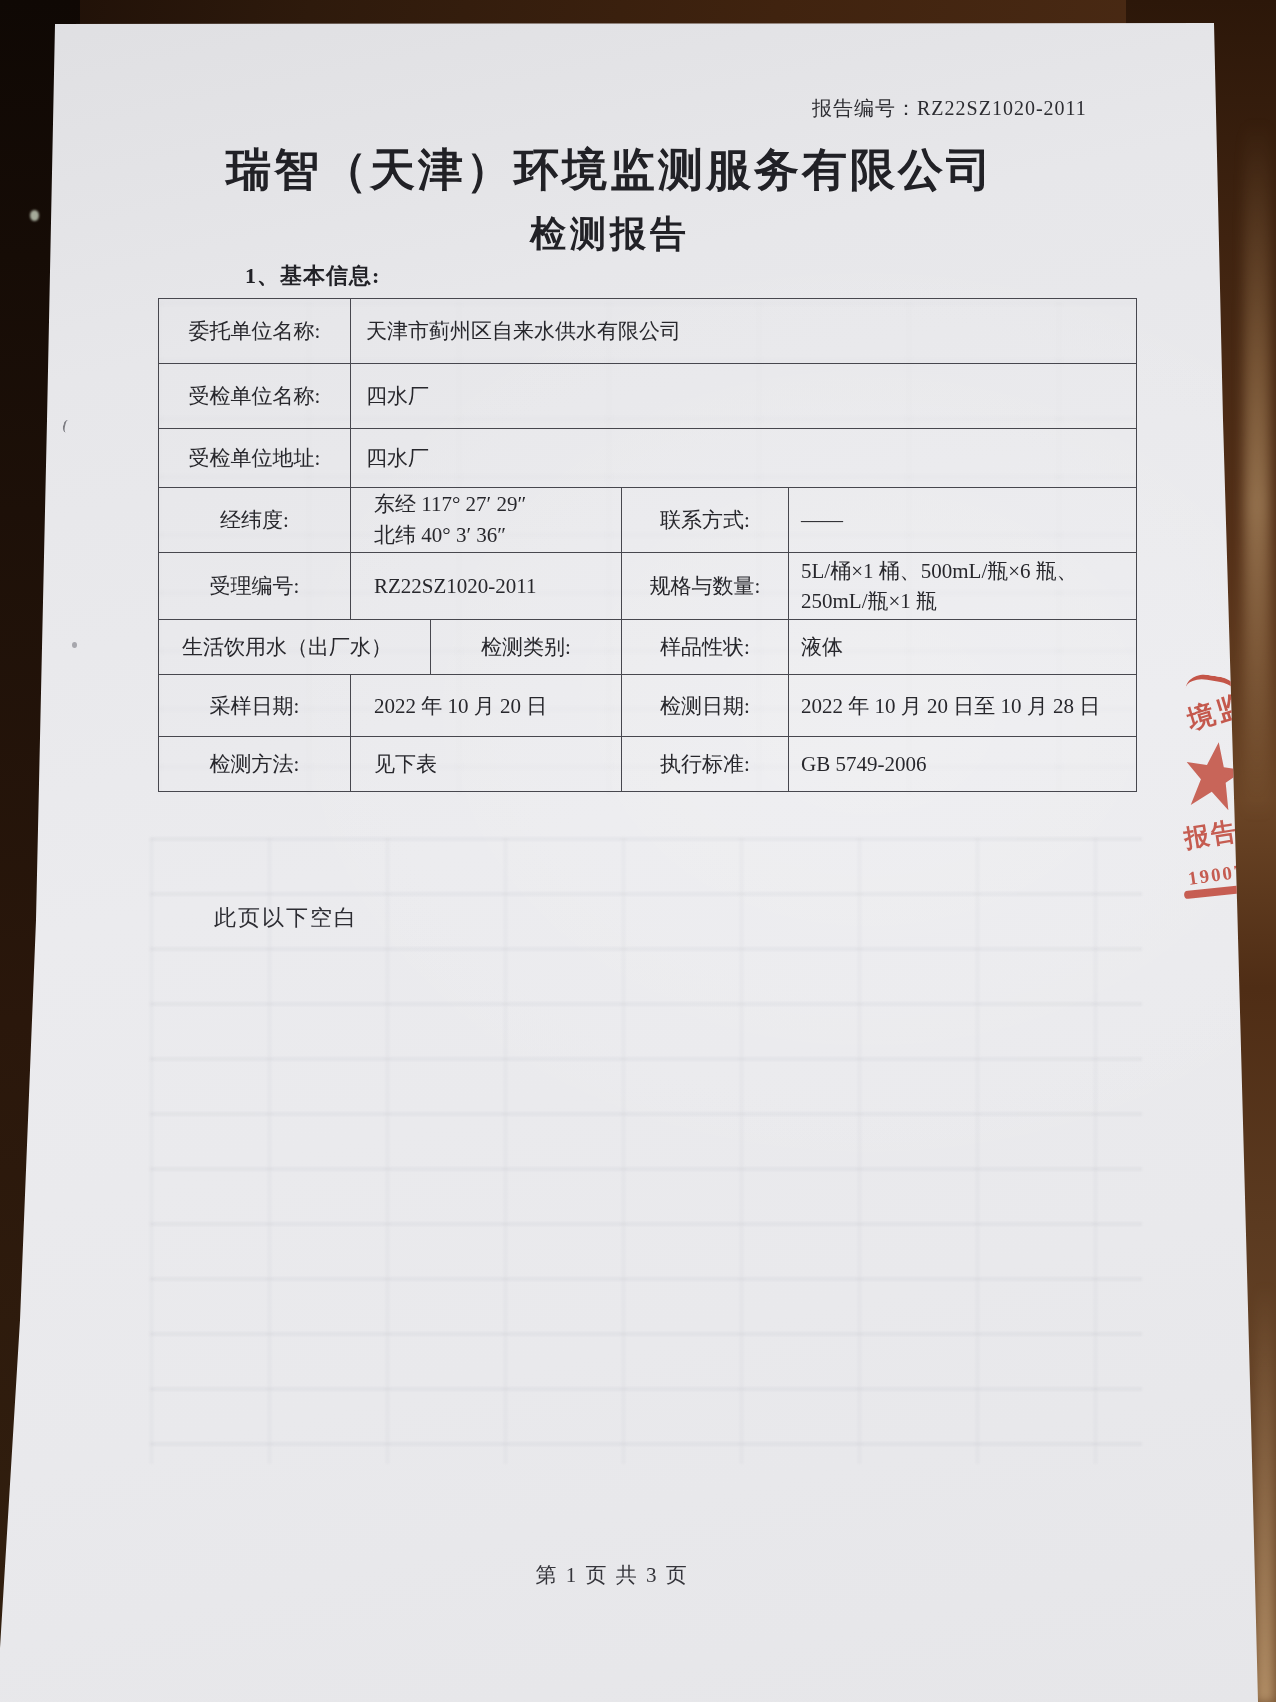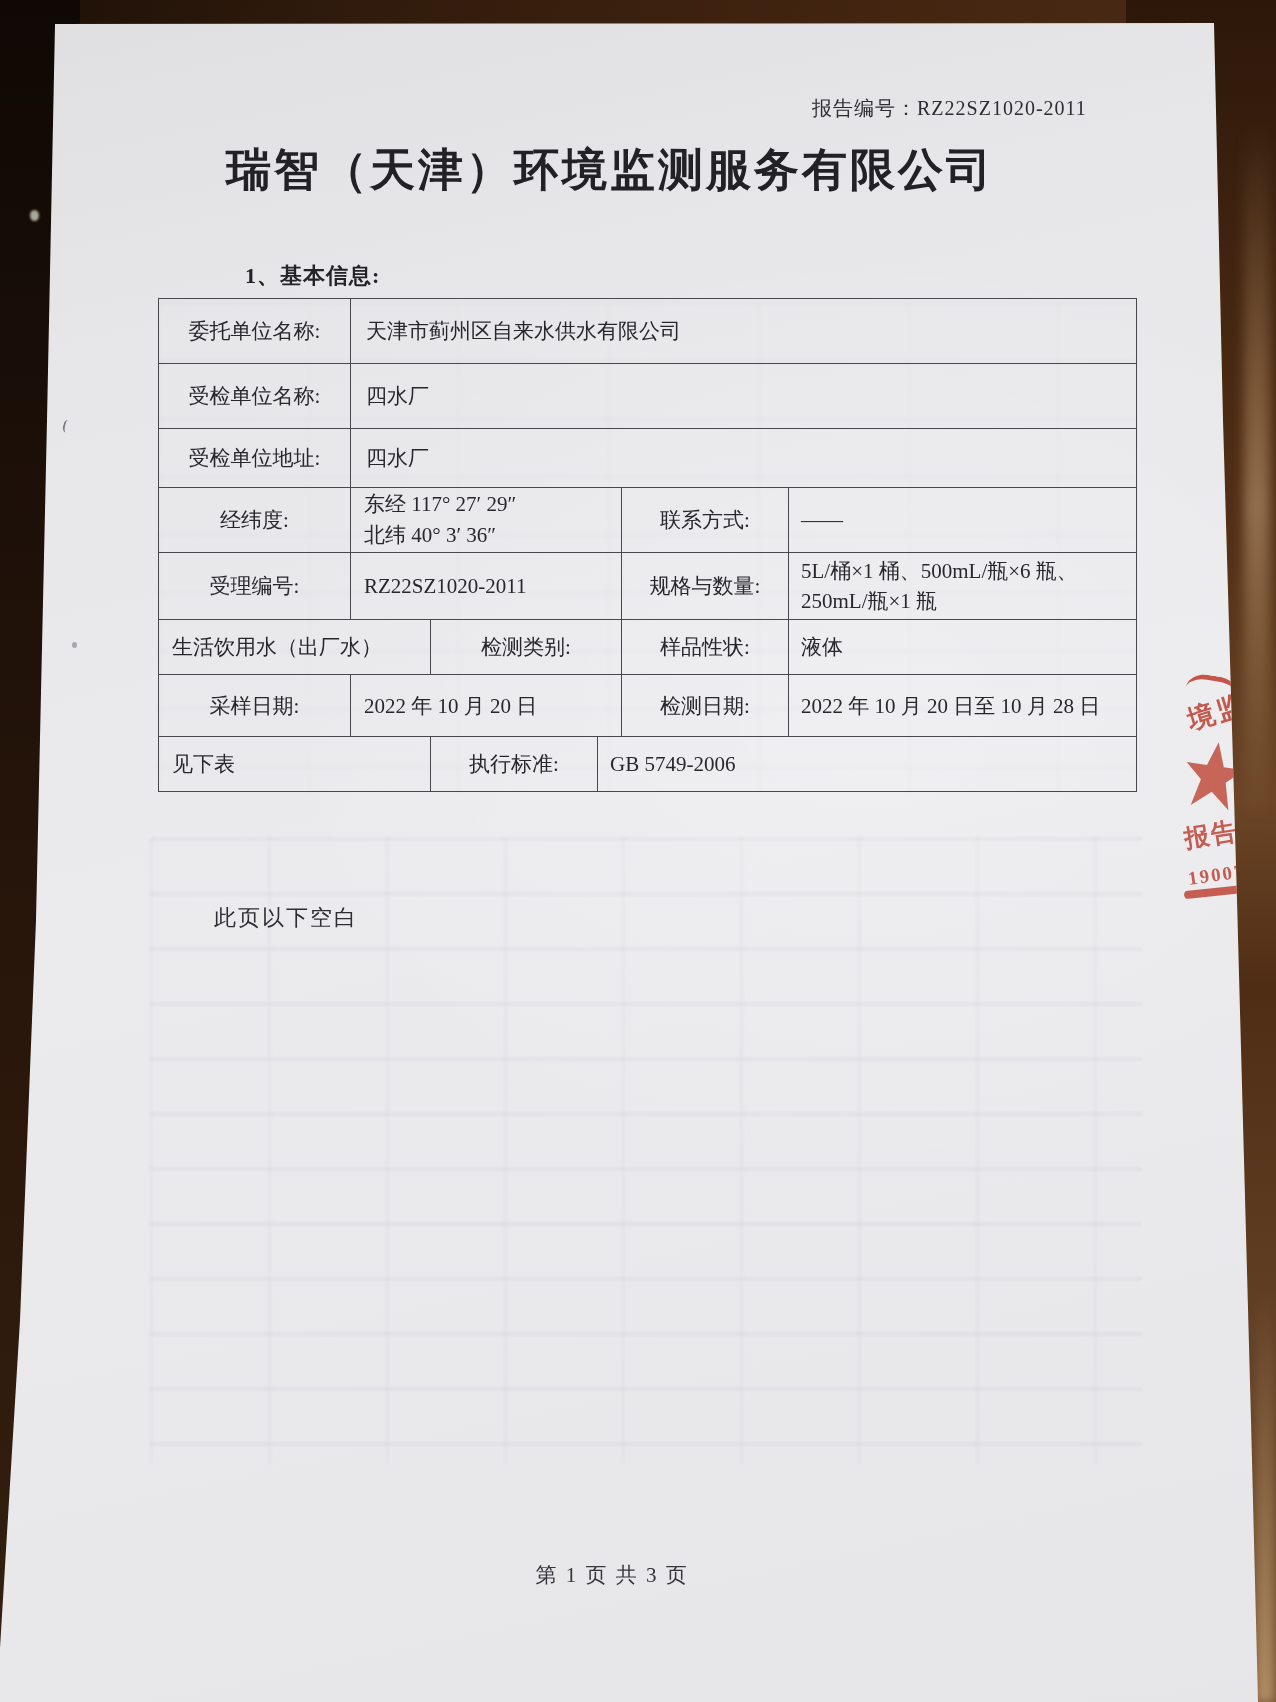--- a/index.html
+++ b/index.html
@@ -54,21 +54,21 @@
   .footer{position:absolute;left:412px;top:1561px;width:400px;text-align:center;font-size:21px;color:#35353b;letter-spacing:2px;}
   
   .binfo{position:absolute;left:158px;top:298px;width:977px;border:1.6px solid #47474e;
     color:#27272c;font-size:21px;}
   .row{display:flex;border-top:1.6px solid #47474e;}
   .row:first-child{border-top:none;}
   .cell{display:flex;align-items:center;border-left:1.6px solid #47474e;box-sizing:border-box;}
   .cell:first-child{border-left:none;}
   .cl{width:191px;justify-content:center;text-align:center;}
   .cv{flex:1;padding-left:15px;font-family:Liberation Serif, serif;}
-  .cv1{width:271px;padding-left:13px;}
+  .cv1{width:271px;padding-left:23px;}
   .cl2{width:167px;justify-content:center;text-align:center;}
   .cv2{flex:1;padding-left:12px;padding-right:6px;line-height:30px;}
   .two-line{line-height:31px;}
   .h0{min-height:64px;}.h1{min-height:64px;}.h2{min-height:58px;}
   .h3{min-height:64px;}.h4{min-height:66px;}.h5{min-height:54px;}
   .h6{min-height:61px;}.h7{min-height:54px;}
   
   .stamp{position:absolute;left:1182px;top:668px;width:70px;height:235px;color:#bf4436;}
   .stamp-arc{position:absolute;left:4px;top:8px;width:56px;height:18px;
     border-top:5px solid #bf4436;border-radius:50% 60% 0 0/100% 140% 0 0;
@@ -97,20 +97,21 @@
 
   <div class="ghost-upper"></div>
   <div class="ghost-lower"></div>
   <div class="speck-comma"></div>
   <div class="speck-dot"></div>
 
   <div class="report-no"><span>报告编号：</span><span>RZ22SZ1020-2011</span></div>
 
   <div class="titles">
     <div class="company">瑞智（天津）环境监测服务有限公司</div>
+    <div class="doc-title">检测报告</div>
   </div>
 
   <div class="section">1、基本信息:</div>
 
   <div class="binfo">
     <div class="row h0">
       <div class="cell cl">委托单位名称:</div>
       <div class="cell cv">天津市蓟州区自来水供水有限公司</div>
     </div>
     <div class="row h1">
@@ -144,20 +145,21 @@
       <div class="cell cl2">样品性状:</div>
       <div class="cell cv2">液体</div>
     </div>
     <div class="row h6">
       <div class="cell cl">采样日期:</div>
       <div class="cell cv1">2022 年 10 月 20 日</div>
       <div class="cell cl2">检测日期:</div>
       <div class="cell cv2">2022 年 10 月 20 日至 10 月 28 日</div>
     </div>
     <div class="row h7">
+      <div class="cell cl">检测方法:</div>
       <div class="cell cv1">见下表</div>
       <div class="cell cl2">执行标准:</div>
       <div class="cell cv2">GB 5749-2006</div>
     </div>
   </div>
 
   <div class="blank-note">此页以下空白</div>
 
   <div class="stamp">
     <div class="stamp-arc"></div>

